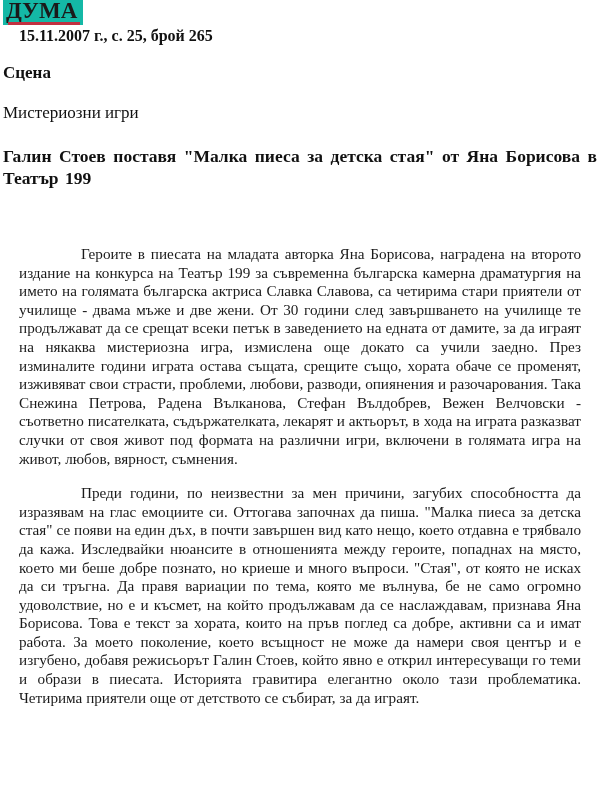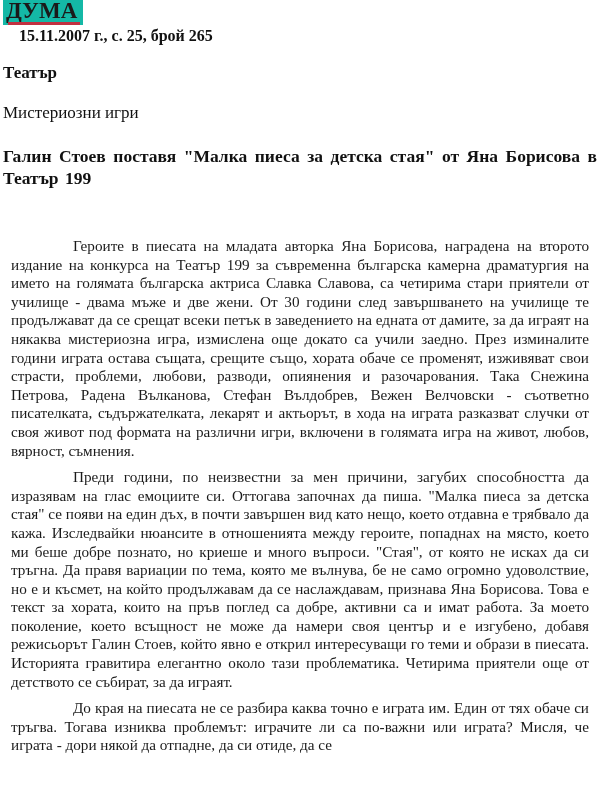--- a/index.html
+++ b/index.html
@@ -5,35 +5,34 @@
   html, body { margin: 0; padding: 0; background: #ffffff; }
   body { width: 600px; height: 800px; overflow: hidden; position: relative; font-family: "Liberation Serif", "DejaVu Serif", serif; color: #111; }
   .logo { position: absolute; left: 3px; top: 0px; width: 80px; height: 25px; background: #14b8a6; }
   .logo-text { position: absolute; left: 3px; top: -2px; font-weight: bold; font-size: 23px; letter-spacing: 0px; color: #1a1a1a; font-family: "Liberation Serif", serif; }
   .logo-bar { position: absolute; left: 5px; top: 22px; width: 72px; height: 3px; background: #c23040; }
   .meta { position: absolute; left: 3px; top: 27px; font-weight: bold; font-size: 16px; margin-left: 16px; }
   .section { position: absolute; left: 3px; top: 63px; font-weight: bold; font-size: 17px; }
   .rubric { position: absolute; left: 3px; top: 103px; font-weight: normal; font-size: 17px; }
   .headline { position: absolute; left: 3px; top: 145px; width: 594px; font-weight: bold; font-size: 17.5px; line-height: 22px; text-align: justify; word-spacing: 2px; }
   .body { position: absolute; left: 3px; top: 229px; width: 594px; font-size: 15.2px; line-height: 18.6px; text-align: justify; color: #1a1a1a; }
-  .body p { margin: 8px; text-indent: 62px; }
+  .body p { margin: 16px; text-indent: 62px; }
 </style>
 </head>
 <body>
 
 <div class="logo">
   <span class="logo-text">ДУМА</span>
   <div class="logo-bar"></div>
 </div>
 
 <div class="meta">15.11.2007 г., с. 25, брой 265</div>
 
-<div class="section">Театър</div>
+<div class="section">Сцена</div>
 
 <div class="rubric">Мистериозни игри</div>
 
 <div class="headline">Галин Стоев поставя "Малка пиеса за детска стая" от Яна Борисова в Театър 199</div>
 
 <div class="body">
   <p>Героите в пиесата на младата авторка Яна Борисова, наградена на второто издание на конкурса на Театър 199 за съвременна българска камерна драматургия на името на голямата българска актриса Славка Славова, са четирима стари приятели от училище - двама мъже и две жени. От 30 години след завършването на училище те продължават да се срещат всеки петък в заведението на едната от дамите, за да играят на някаква мистериозна игра, измислена още докато са учили заедно. През изминалите години играта остава същата, срещите също, хората обаче се променят, изживяват свои страсти, проблеми, любови, разводи, опиянения и разочарования. Така Снежина Петрова, Радена Вълканова, Стефан Вълдобрев, Вежен Велчовски - съответно писателката, съдържателката, лекарят и актьорът, в хода на играта разказват случки от своя живот под формата на различни игри, включени в голямата игра на живот, любов, вярност, съмнения.</p>
   <p>Преди години, по неизвестни за мен причини, загубих способността да изразявам на глас емоциите си. Оттогава започнах да пиша. "Малка пиеса за детска стая" се появи на един дъх, в почти завършен вид като нещо, което отдавна е трябвало да кажа. Изследвайки нюансите в отношенията между героите, попаднах на място, което ми беше добре познато, но криеше и много въпроси. "Стая", от която не исках да си тръгна. Да правя вариации по тема, която ме вълнува, бе не само огромно удоволствие, но е и късмет, на който продължавам да се наслаждавам, признава Яна Борисова. Това е текст за хората, които на пръв поглед са добре, активни са и имат работа. За моето поколение, което всъщност не може да намери своя център и е изгубено, добавя режисьорът Галин Стоев, който явно е открил интересуващи го теми и образи в пиесата. Историята гравитира елегантно около тази проблематика. Четирима приятели още от детството се събират, за да играят.</p>
-  <p>До края на пиесата не се разбира каква точно е играта им. Един от тях обаче си тръгва. Тогава изниква проблемът: играчите ли са по-важни или играта? Мисля, че играта - дори някой да отпадне, да си отиде, да се</p>
 </div>
 
 </body></html>

